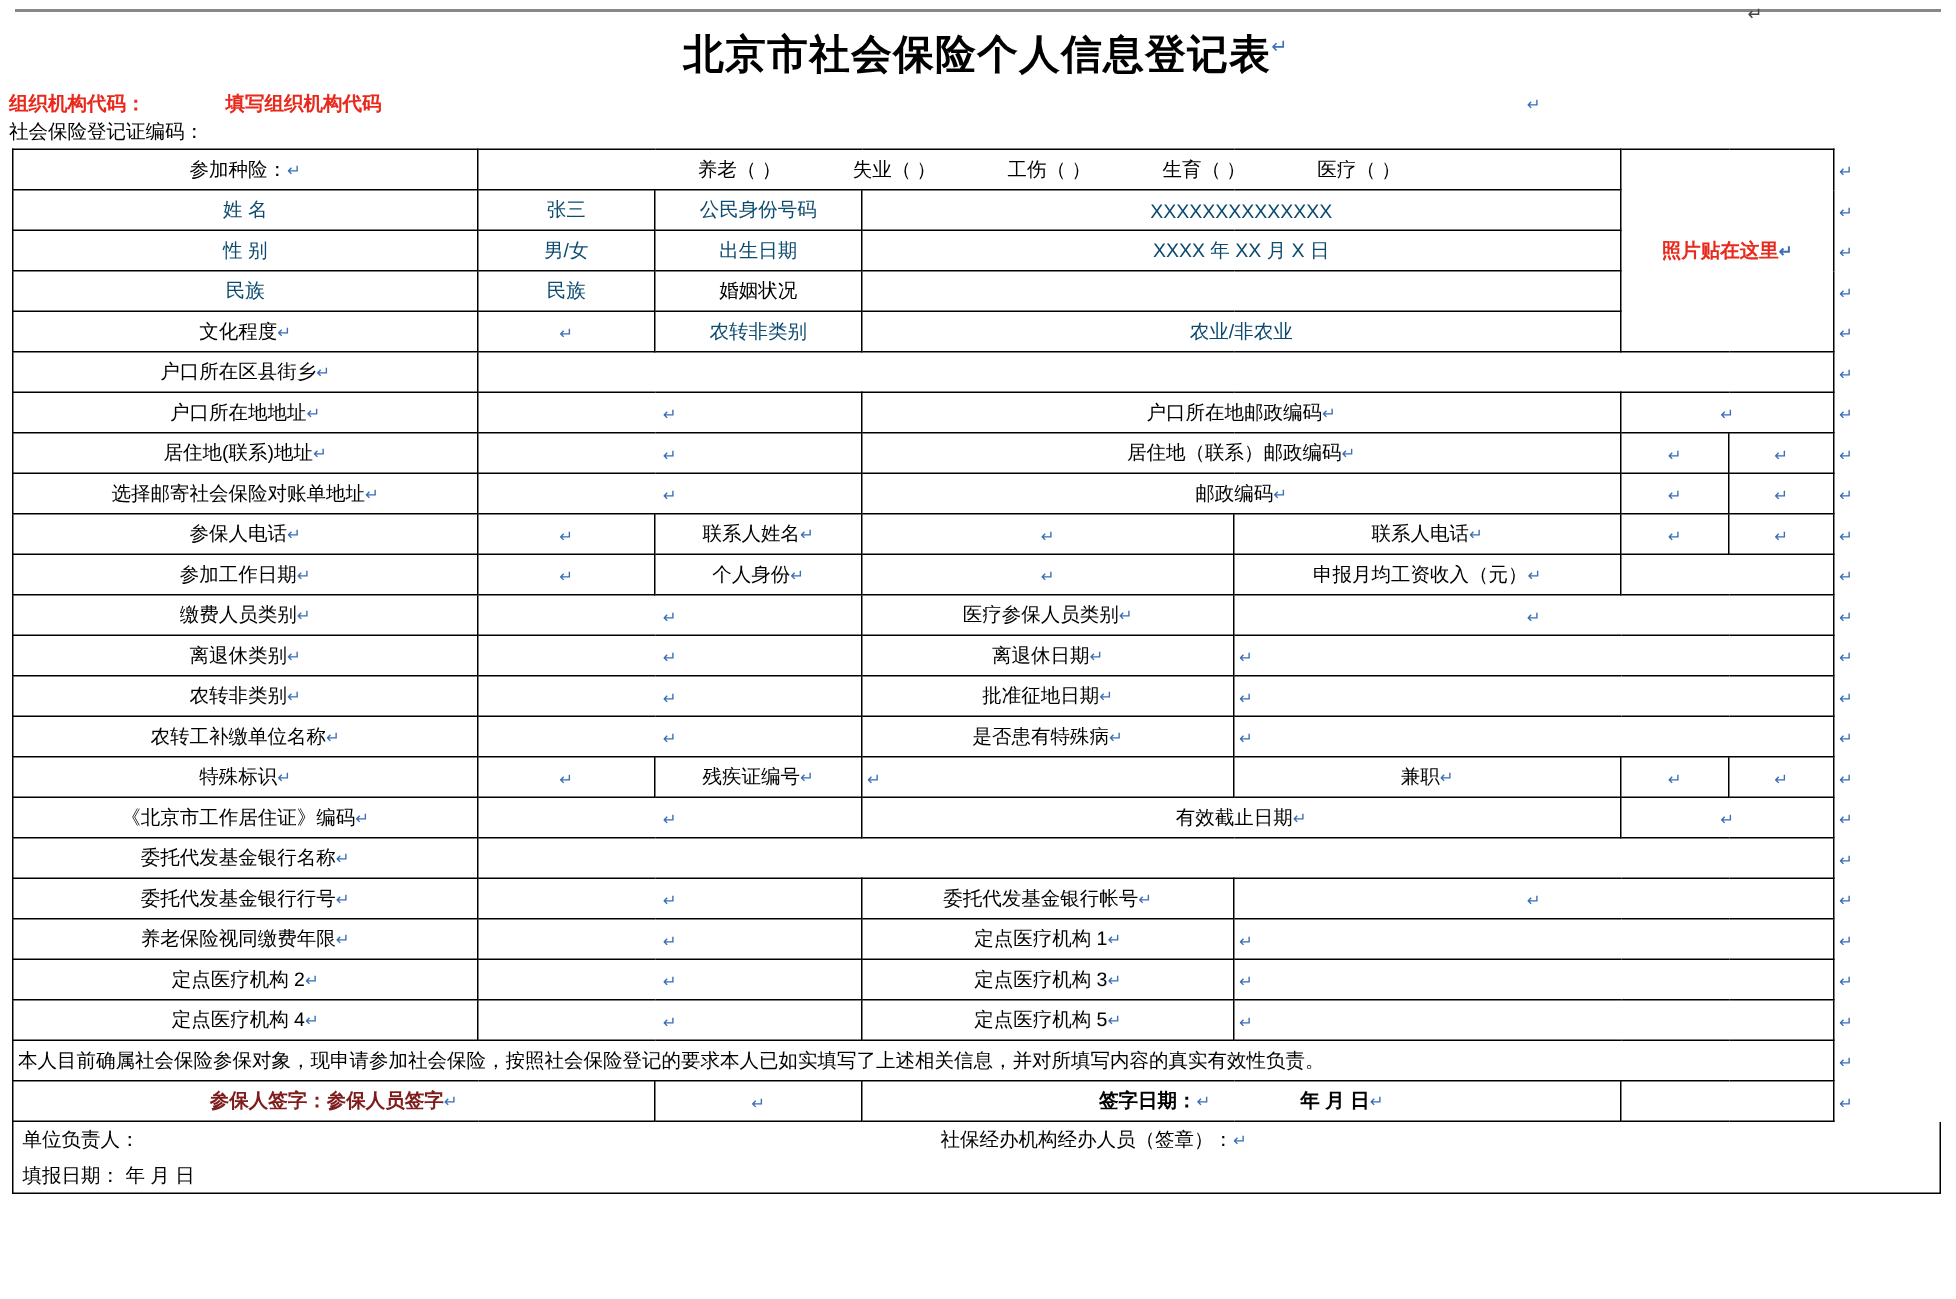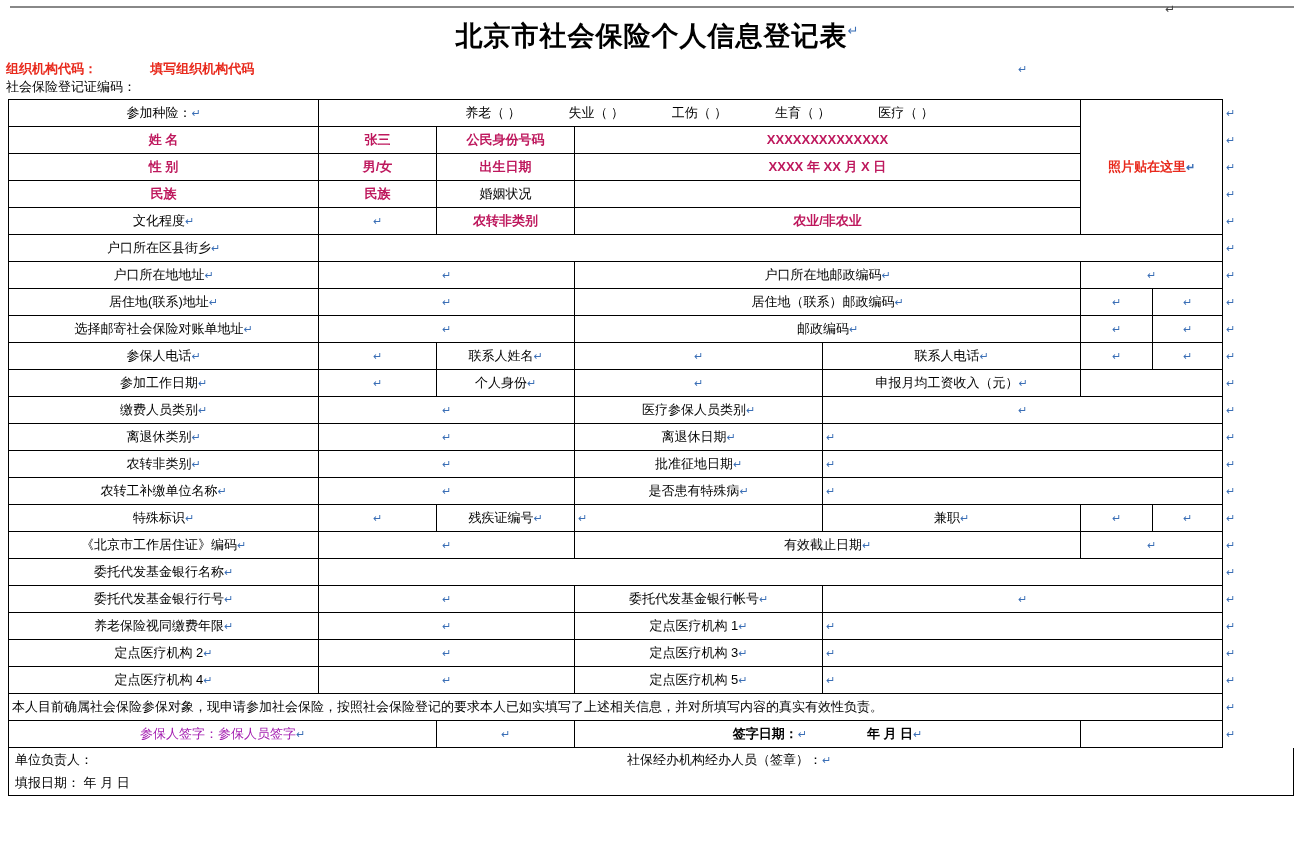--- a/index.html
+++ b/index.html
@@ -11,25 +11,25 @@
   h1 .pm{font-size:13px;font-weight:normal;color:#3b6fb6;font-family:"Liberation Sans",sans-serif;vertical-align:super;}
   .pm{color:#3b6fb6;font-size:11px;font-family:"Liberation Sans",sans-serif;}
   .hdrlines{padding:2px 0 0 6px;line-height:1.42;}
   .hdrline{white-space:nowrap;}
   .red{color:#e8291c;font-weight:bold;}
   table.main{border-collapse:collapse;width:1284px;margin:2px 0 0 8px;table-layout:fixed;}
   table.main td{border:1px solid #000;height:26px;padding:0 3px;vertical-align:middle;font-size:13px;}
   .c{text-align:center;}
   .l{text-align:left;}
   .b{font-weight:bold;}
-  .redb{color:#be185d;font-weight:bold;}
+  .redb{color:#0c4a6e;font-weight:normal;}
   .nb{border:none !important;}
   .photo{text-align:center;font-weight:bold;color:#e8291c;}
   .statement{font-size:13px;padding:3px 6px;line-height:1.4;}
-  .sig{font-weight:normal;color:#a21caf;}
+  .sig{font-weight:bold;color:#7f1d1d;}
   .footer{margin:0 0 0 8px;width:1284px;border:1px solid #000;border-top:none;}
   .footrow{display:flex;}
   .footcell{padding:2px 6px;font-size:13px;line-height:1.5;}
   .fc1{width:600px;}
   .fc2{flex:1;}
   .sp{display:inline-block;width:28px;}
   .sp2{display:inline-block;width:46px;}
 </style>
 </head>
 <body>

